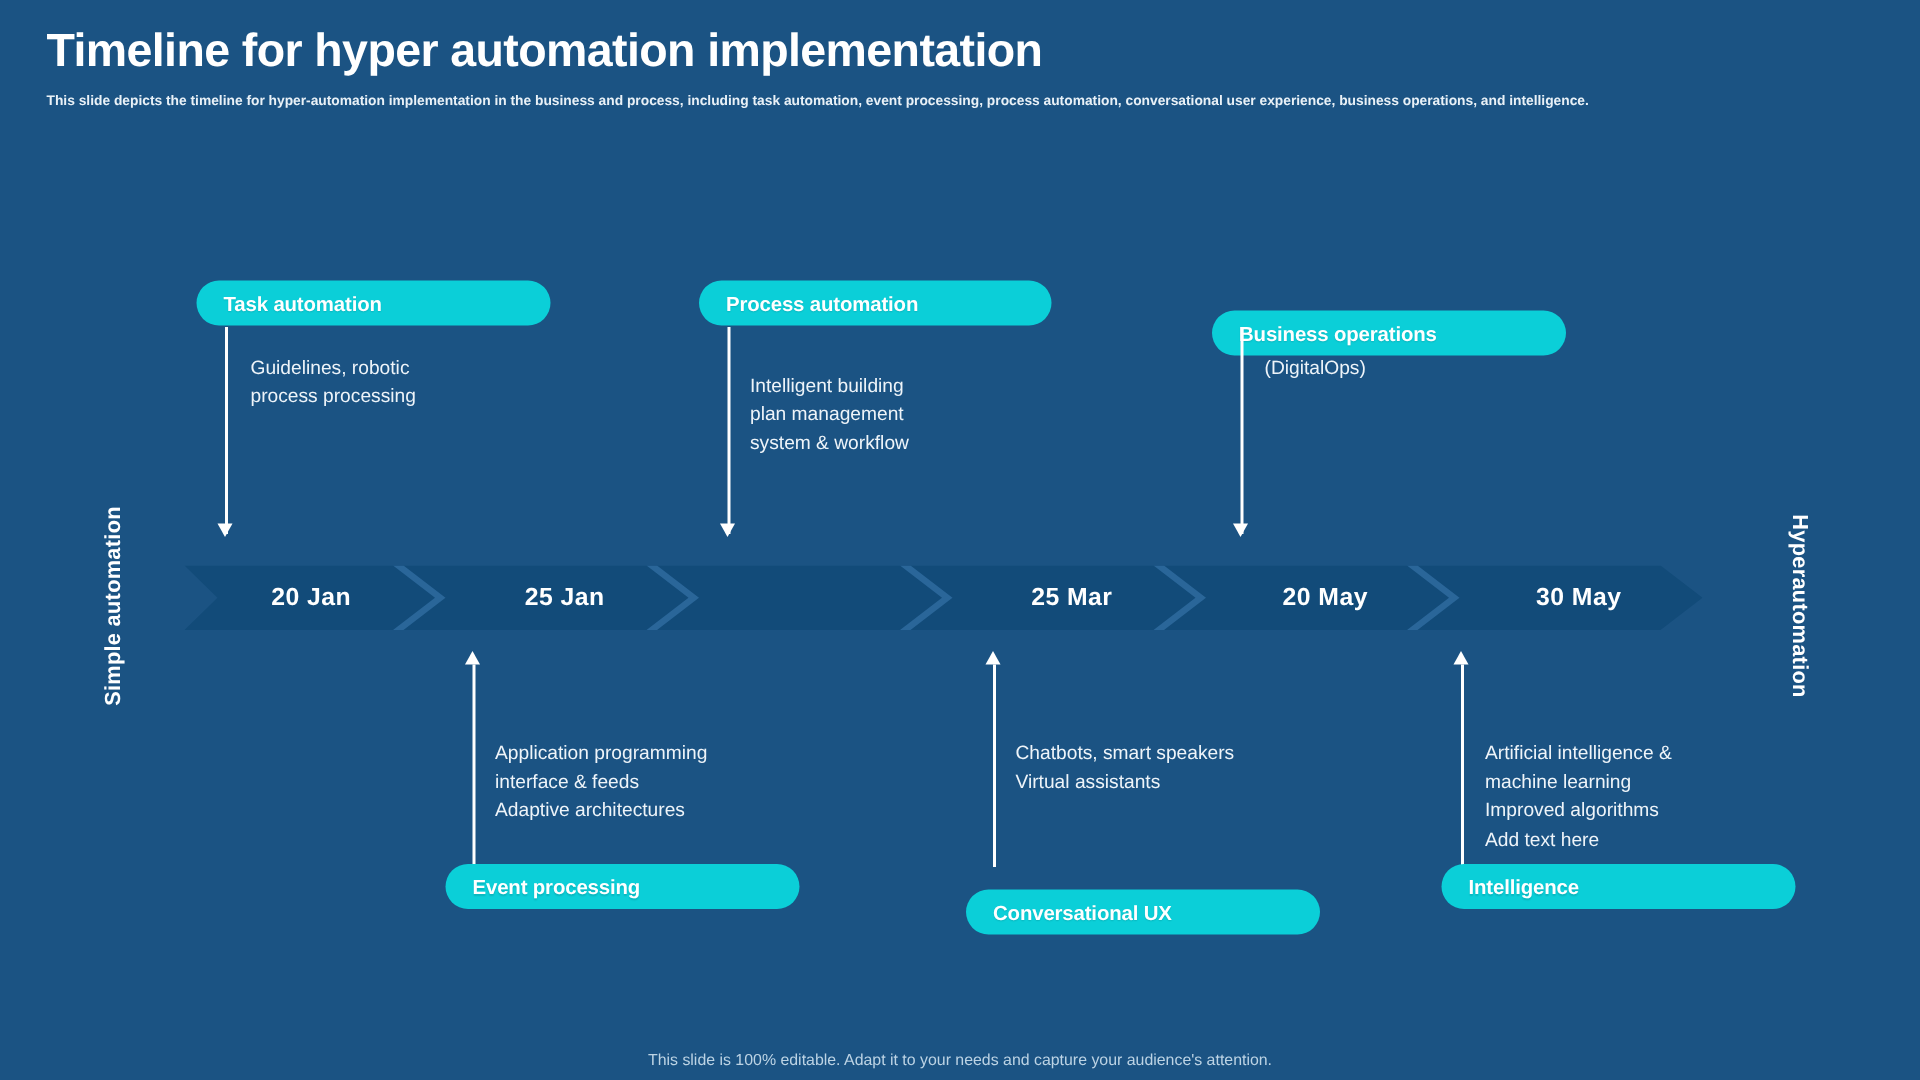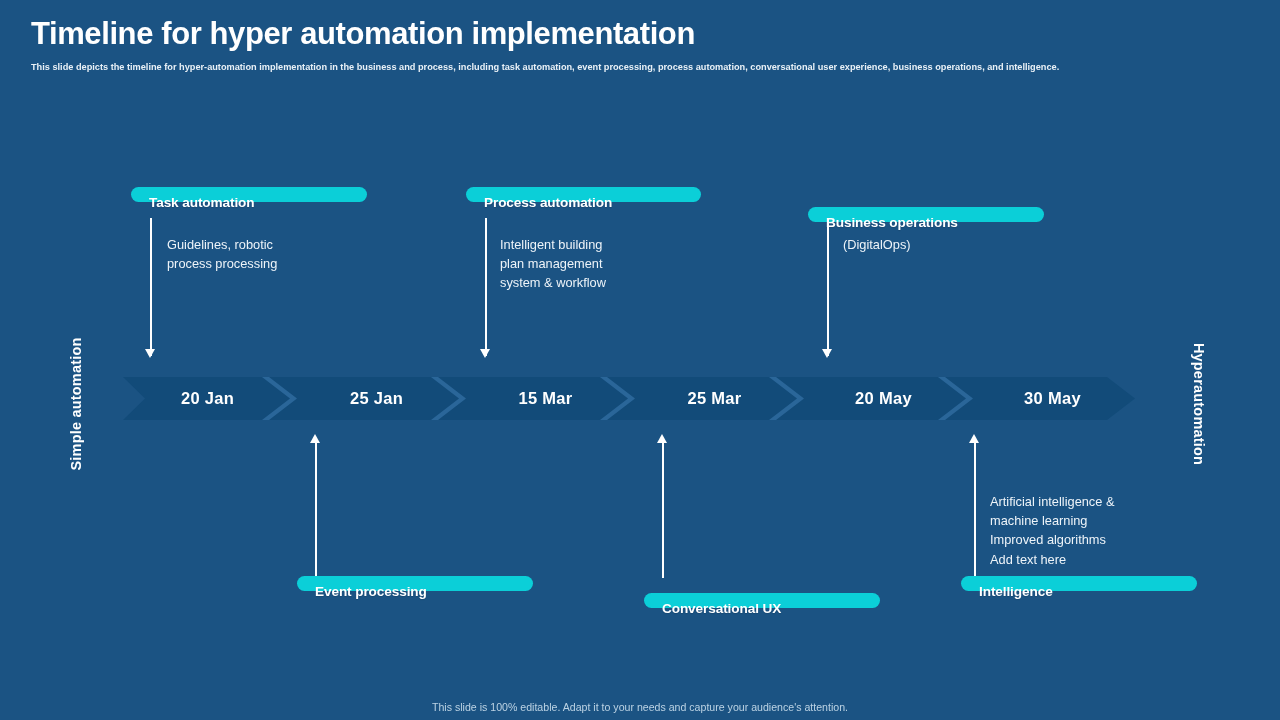--- a/index.html
+++ b/index.html
@@ -91,21 +91,21 @@
     font-size: 16.5px;
     font-weight: bold;
     color: #ffffff;
     text-align: center;
     letter-spacing: 0.3px;
   }
 
   
   .pill {
     position: absolute;
-    height: 15px;
+    height: 30px;
     line-height: 31px;
     background: #0bcfd8;
     border-radius: 16px;
     color: #ffffff;
     font-size: 13.6px;
     font-weight: bold;
     padding-left: 18px;
     letter-spacing: -0.1px;
     white-space: nowrap;
     text-shadow: 0 1px 1px rgba(0,0,0,0.12);
@@ -170,49 +170,53 @@
         <path d="M315,0 L343,21.5 L315,43 L308,43 L336,21.5 L308,0 Z"></path>
         <path d="M484,0 L512,21.5 L484,43 L477,43 L505,21.5 L477,0 Z"></path>
         <path d="M653,0 L681,21.5 L653,43 L646,43 L674,21.5 L646,0 Z"></path>
         <path d="M822,0 L850,21.5 L822,43 L815,43 L843,21.5 L815,0 Z"></path>
       </g>
     </svg>
   </div>
 
   <div class="timeline-label" style="left:123px; width:169px;text-align:center;">20 Jan</div>
   <div class="timeline-label" style="left:292px; width:169px;">25 Jan</div>
-  <div class="timeline-label" style="left:461px; width:169px;">15 Mar</div>
   <div class="timeline-label" style="left:630px; width:169px;">25 Mar</div>
   <div class="timeline-label" style="left:799px; width:169px;">20 May</div>
   <div class="timeline-label" style="left:968px; width:169px;">30 May</div>
 
   <div class="pill" style="left:131px; top:187px; width:236px;">Task automation</div>
   <div class="conn" style="left:150px; top:218px; height:138px;"></div>
   <div class="arrow-down" style="left:145.3px; top:349px;"></div>
   <div class="desc" style="left:167px; top:235px; width:200px;">Guidelines, robotic
 process processing</div>
 
   <div class="pill" style="left:466px; top:187px; width:235px;">Process automation</div>
   <div class="conn" style="left:485px; top:218px; height:138px;"></div>
   <div class="arrow-down" style="left:480.3px; top:349px;"></div>
-  <div class="desc" style="left:500px; top:235px; width:200px;">Intelligent  building
+  <div class="desc" style="left:500px; top:247px; width:200px;">Intelligent  building
 plan management
 system &amp; workflow</div>
 
   <div class="pill" style="left:808px; top:187px; width:236px;margin-top:20px;">Business operations</div>
   <div class="conn" style="left:827px; top:218px; height:138px;"></div>
   <div class="arrow-down" style="left:822.3px; top:349px;"></div>
   <div class="desc" style="left:843px; top:235px; width:200px;">(DigitalOps)</div>
 
   <div class="arrow-up" style="left:310.3px; top:434px;"></div>
   <div class="conn" style="left:315px; top:443px; height:135px;"></div>
+  <div class="desc" style="left:330px; top:492px; width:240px;">Application programming
+interface &amp; feeds
+Adaptive architectures</div>
   <div class="pill" style="left:297px; top:576px; width:236px;">Event processing</div>
 
   <div class="arrow-up" style="left:657.3px; top:434px;"></div>
   <div class="conn" style="left:662px; top:443px; height:135px;"></div>
+  <div class="desc" style="left:677px; top:492px; width:240px;">Chatbots, smart speakers
+Virtual assistants</div>
   <div class="pill" style="left:644px; top:576px; width:236px;margin-top:17px;">Conversational UX</div>
 
   <div class="arrow-up" style="left:969.3px; top:434px;"></div>
   <div class="conn" style="left:974px; top:443px; height:135px;"></div>
   <div class="desc" style="left:990px; top:492px; width:230px;">Artificial intelligence &amp;
 machine learning
 Improved  algorithms
 Add text here</div>
   <div class="pill" style="left:961px; top:576px; width:236px;">Intelligence</div>
 

